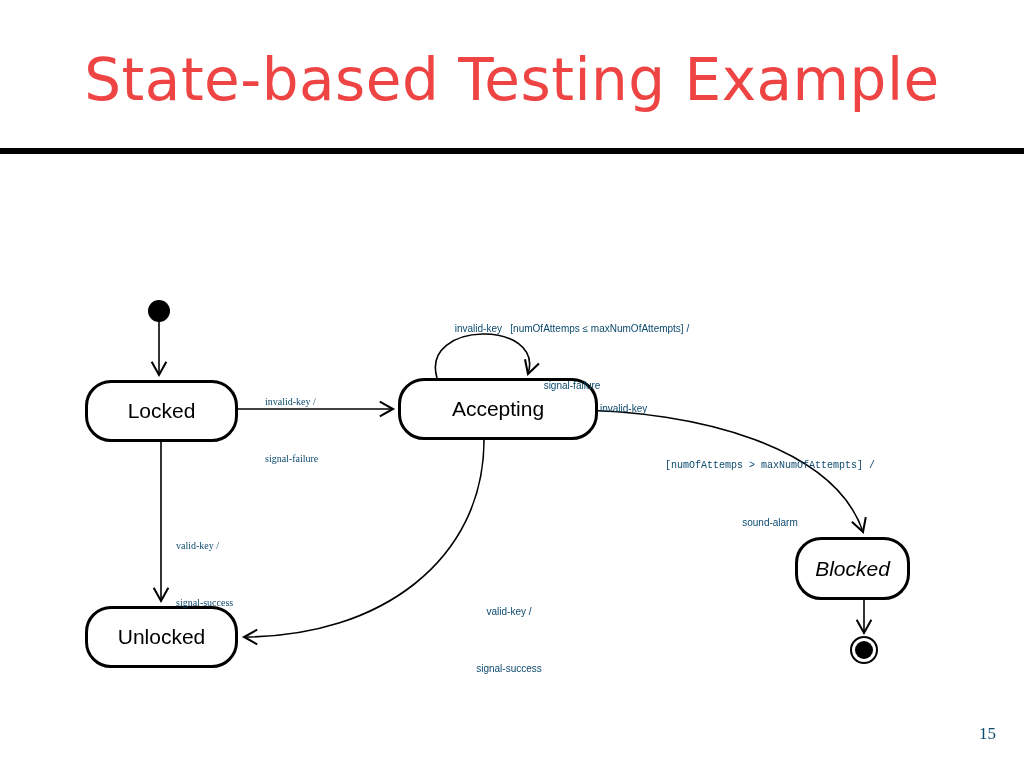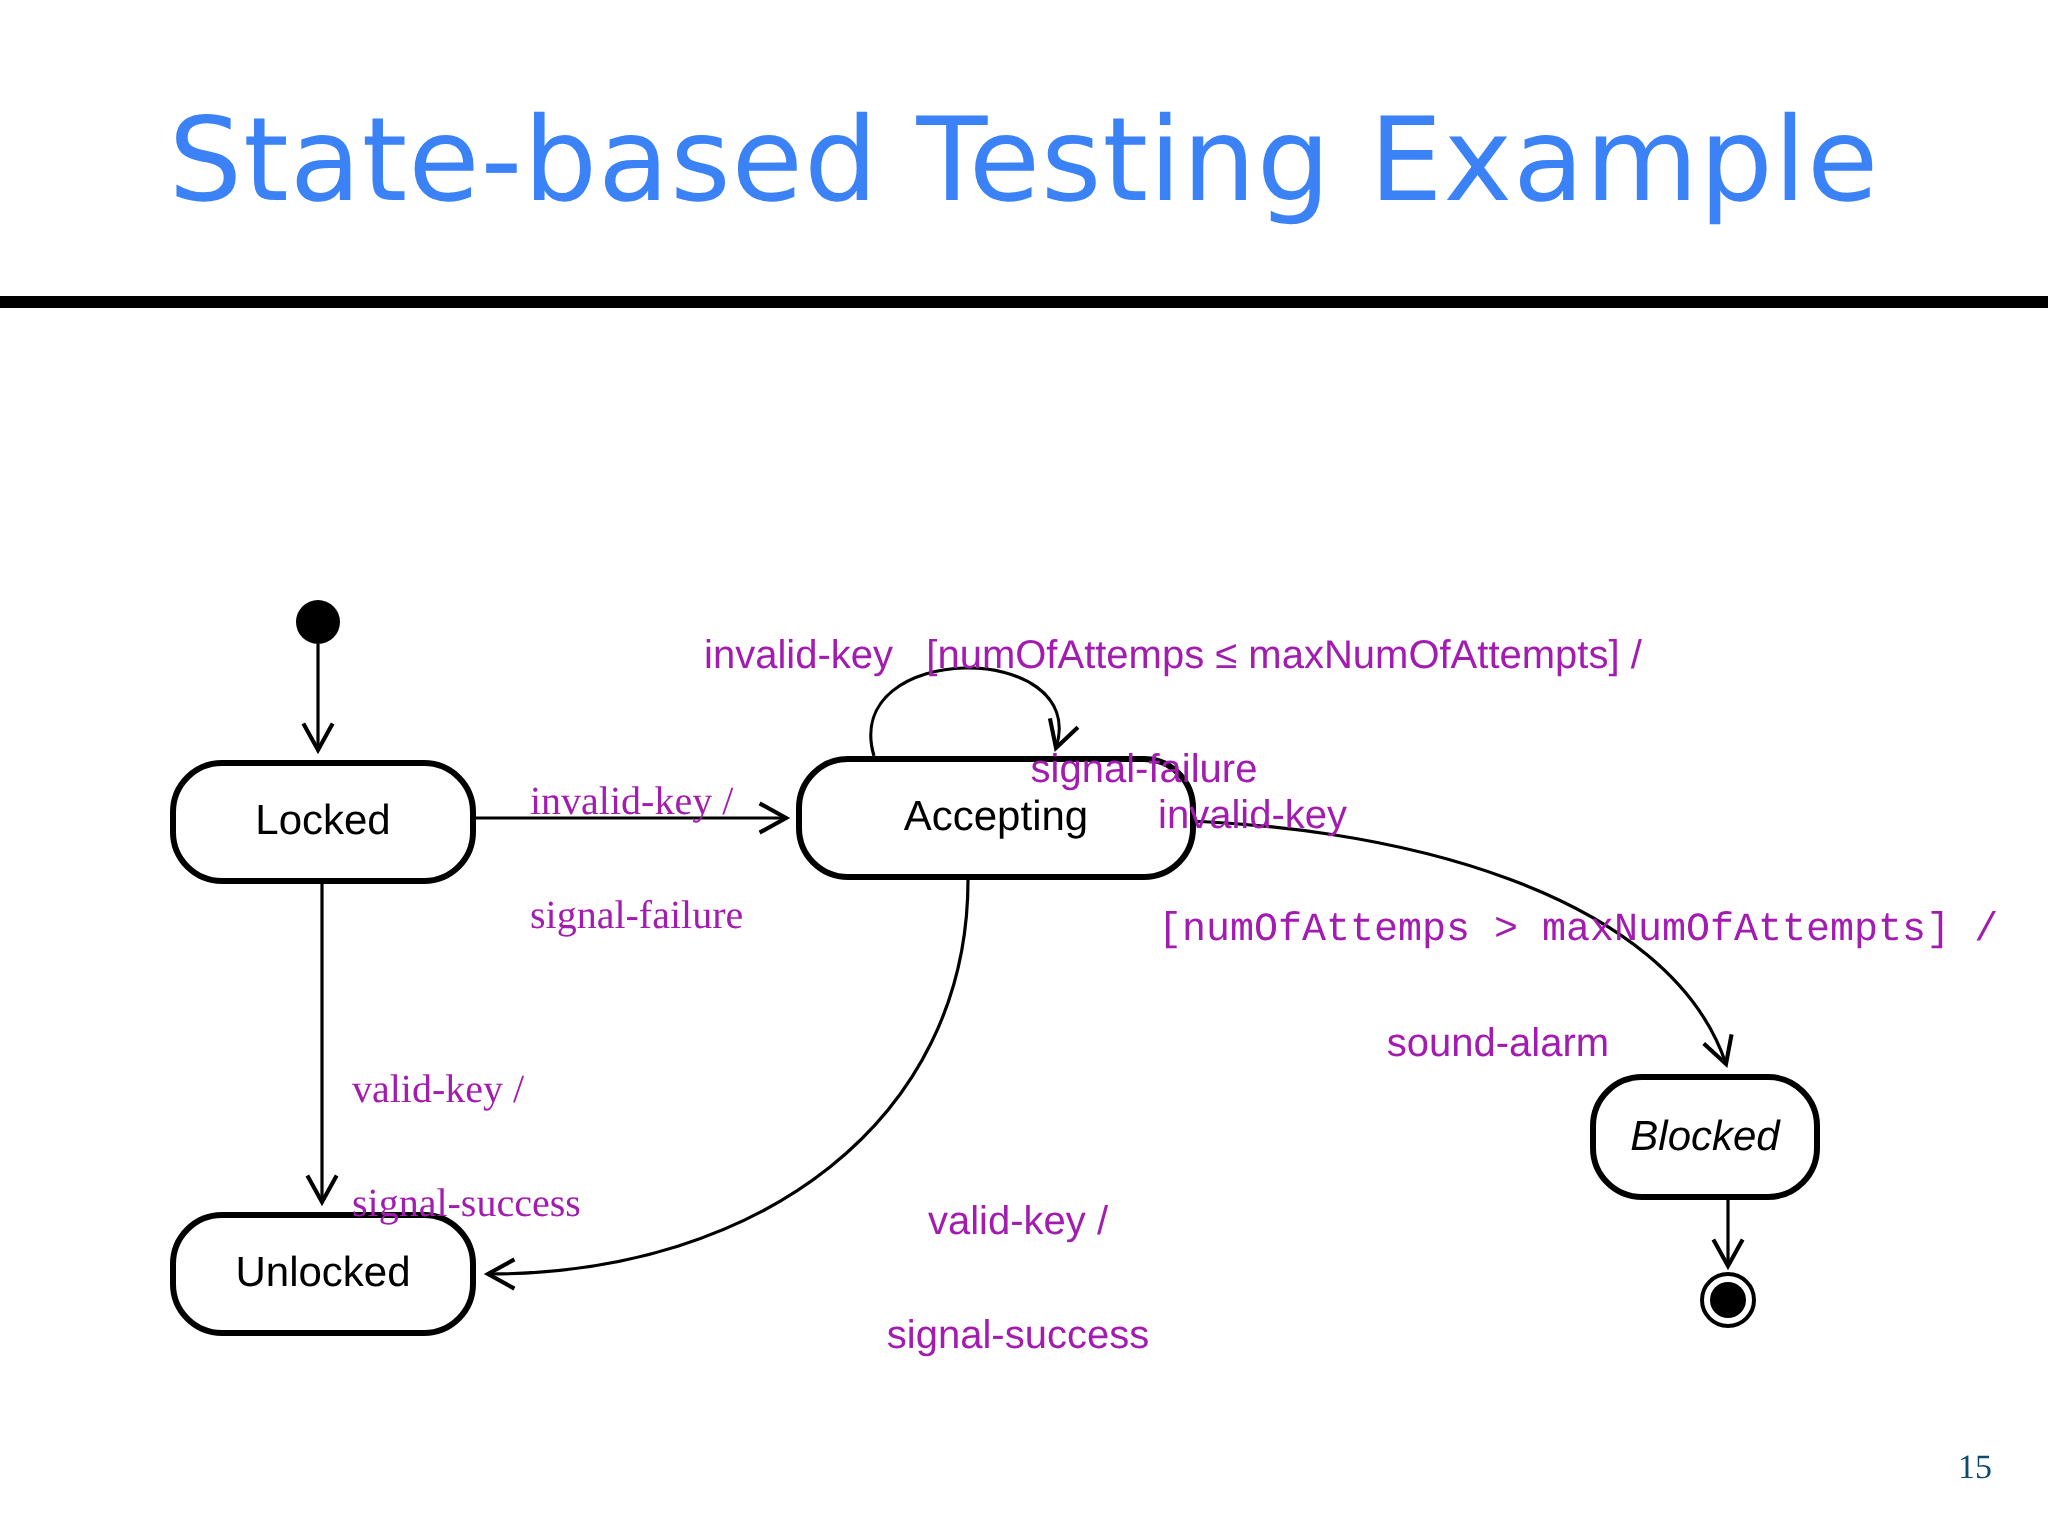--- a/index.html
+++ b/index.html
@@ -25,21 +25,21 @@
   #slide-title {
     position: absolute;
     left: 0;
     top: 44px;
     width: 1024px;
     text-align: center;
     font-family: "DejaVu Sans", sans-serif;
     font-size: 58px;
     font-weight: 400;
     letter-spacing: 0.5px;
-    color: #3b82f6;
+    color: #ef4444;
     white-space: nowrap;
     line-height: 72px;
   }
   #title-rule {
     position: absolute;
     left: 0;
     top: 148px;
     width: 1024px;
     height: 6px;
     background: #000000;
@@ -60,23 +60,23 @@
     display: flex;
     align-items: center;
     justify-content: center;
     color: #000000;
     font-family: "Liberation Sans", sans-serif;
     font-size: 21px;
     font-weight: 400;
   }
   .edge-label {
     position: absolute;
-    color: #a21caf;
+    color: #0c4a6e;
     font-family: "Liberation Sans", sans-serif;
-    font-size: 20px;
+    font-size: 10px;
     line-height: 19px;
     white-space: pre;
   }
   .edge-label.center { text-align: center; }
   .edge-label.left { text-align: left; font-family: Liberation Serif, serif; }
   #page-number {
     position: absolute;
     right: 28px;
     bottom: 24px;
     font-family: "Liberation Serif", serif;
@@ -139,21 +139,21 @@
   <div class="edge-label left" style="left:265px; top:354px;">
     <div>invalid-key /</div>
     <div>signal-failure</div>
   </div>
 
   <div class="edge-label center" style="left:352px; top:281px; width:440px;">
     <div>invalid-key   [numOfAttemps ≤ maxNumOfAttempts] /</div>
     <div>signal-failure</div>
   </div>
 
-  <div class="edge-label center" style="left:579px; top:361px; width:340px;">
+  <div class="edge-label center" style="left:600px; top:361px; width:340px;">
     <div style="text-align:left;">invalid-key</div>
     <div style="text-align:center;font-family:Liberation Mono, monospace;">[numOfAttemps &gt; maxNumOfAttempts] /</div>
     <div>sound-alarm</div>
   </div>
 
   <div class="edge-label left" style="left:176px; top:498px;">
     <div>valid-key /</div>
     <div>signal-success</div>
   </div>
 

